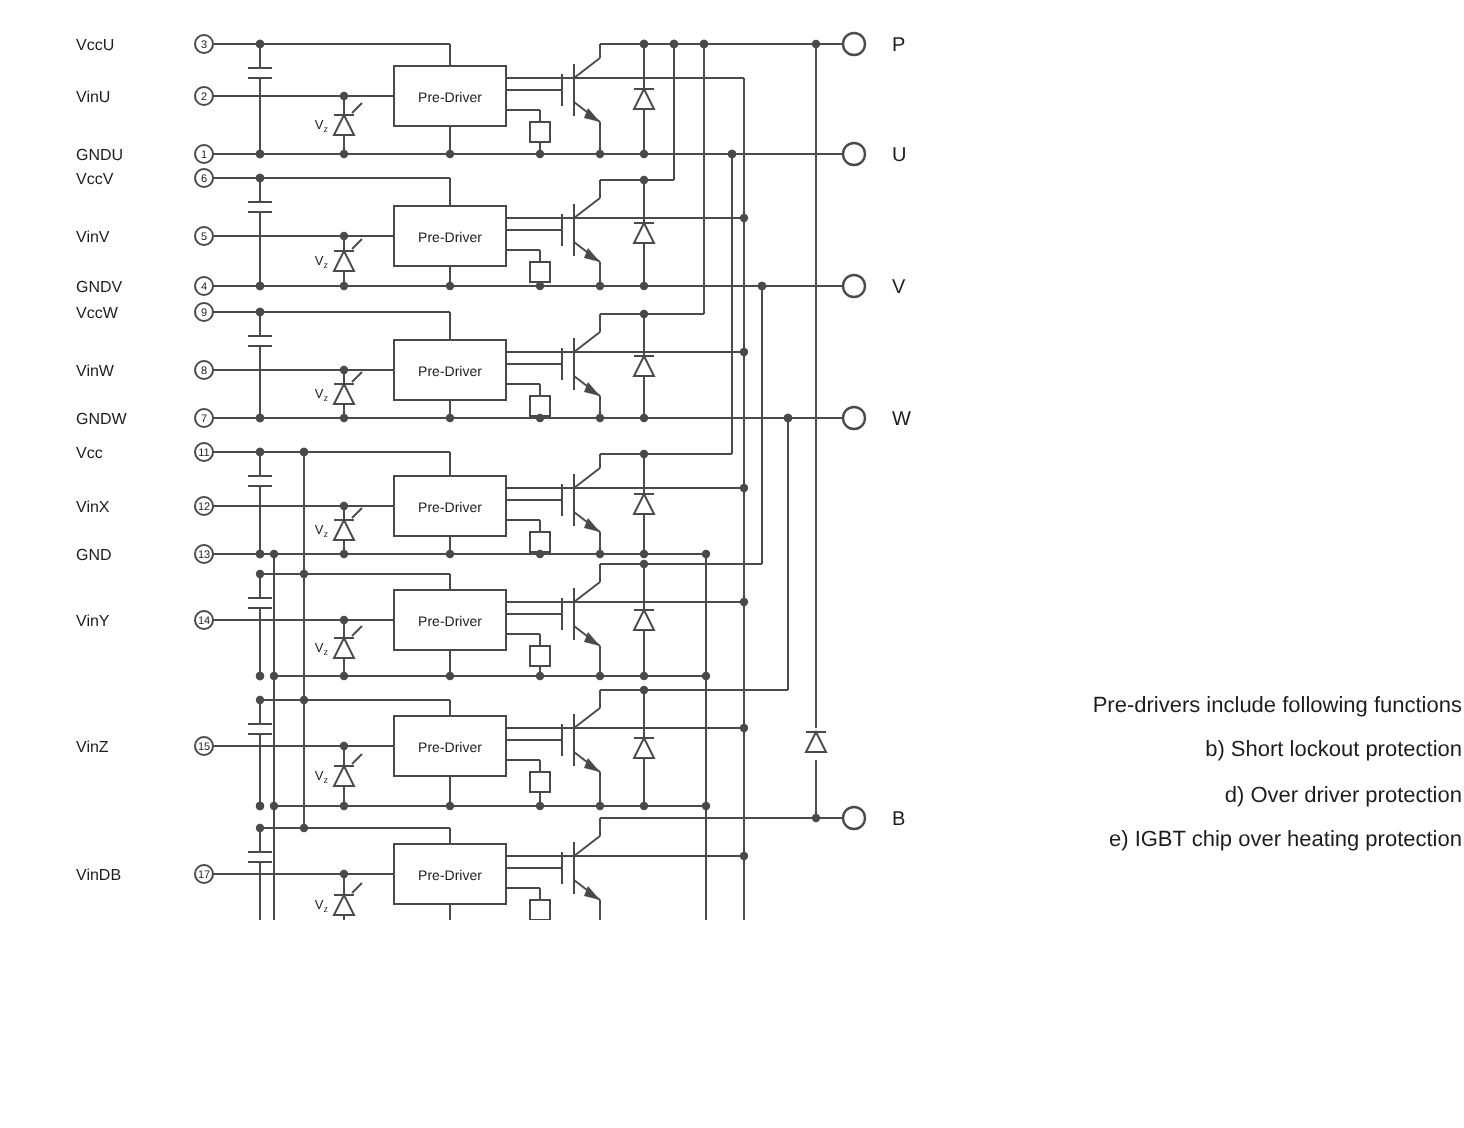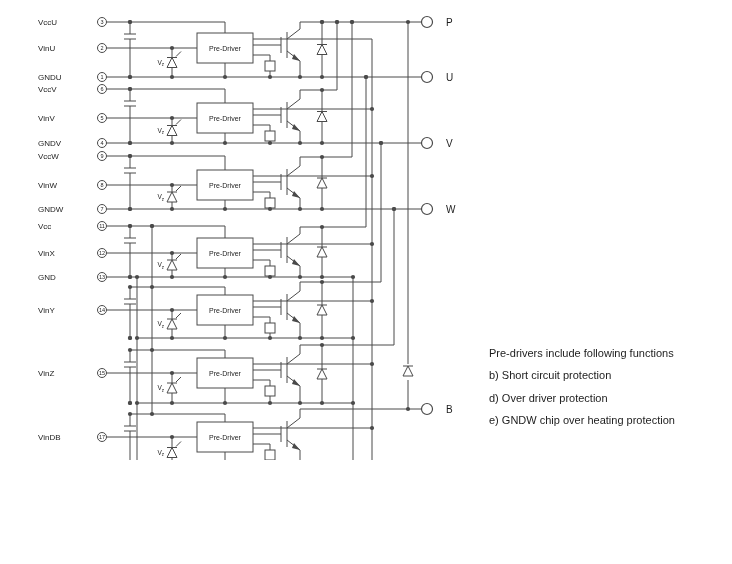--- a/index.html
+++ b/index.html
@@ -1,17 +1,17 @@
 <!DOCTYPE html>
 <html><head>
 <meta charset="utf-8">
 <style>
   html,body{margin:0;padding:0;background:#fff;}
   #stage{position:relative;width:732px;height:460px;background:#fff;overflow:hidden;
-         font-family:"Liberation Sans",sans-serif;}
+         font-family:"Liberation Sans",sans-serif;text-align:right;}
   #schematic{position:absolute;left:0;top:0;}
   .ann-right{position:absolute;left:489px;top:342px;width:242px;color:#1c1c1c;
              font-size:11px;line-height:22.4px;white-space:nowrap;}
   .ann-bottom{position:absolute;left:305px;top:495px;width:170px;color:#1c1c1c;
               font-size:6.4px;line-height:9.9px;white-space:nowrap;}
   .ann-bottom .itm{padding-left:7px;}
   svg text{fill:#1c1c1c;}
 </style>
 </head>
 <body>
@@ -446,23 +446,23 @@
       <circle cx="130" cy="156" r="2.1" fill="#4a4a4a"></circle>
       <circle cx="130" cy="226" r="2.1" fill="#4a4a4a"></circle>
       <circle cx="152" cy="226" r="2.1" fill="#4a4a4a"></circle>
       <circle cx="366" cy="77" r="2.1" fill="#4a4a4a"></circle>
       <circle cx="381" cy="143" r="2.1" fill="#4a4a4a"></circle>
       <circle cx="394" cy="209" r="2.1" fill="#4a4a4a"></circle>
     </svg>
 
   <div class="ann-right">
     <div>Pre-drivers include following functions</div>
-    <div>b) Short circuit protection</div>
+    <div>b) Short lockout protection</div>
     <div>d) Over driver protection</div>
-    <div>e) GNDW chip over heating protection</div>
+    <div>e) IGBT chip over heating protection</div>
   </div>
 
   <div class="ann-bottom">
     <div>Pre-drivers include following functions</div>
     <div class="itm">① Amplifier for driver</div>
     <div class="itm">② Short circuit protection</div>
     <div class="itm">③ Under voltage lockout circuit</div>
     <div class="itm">④ Over current protection</div>
     <div class="itm">⑤ IGBT chip over heating protection</div>
   </div>

